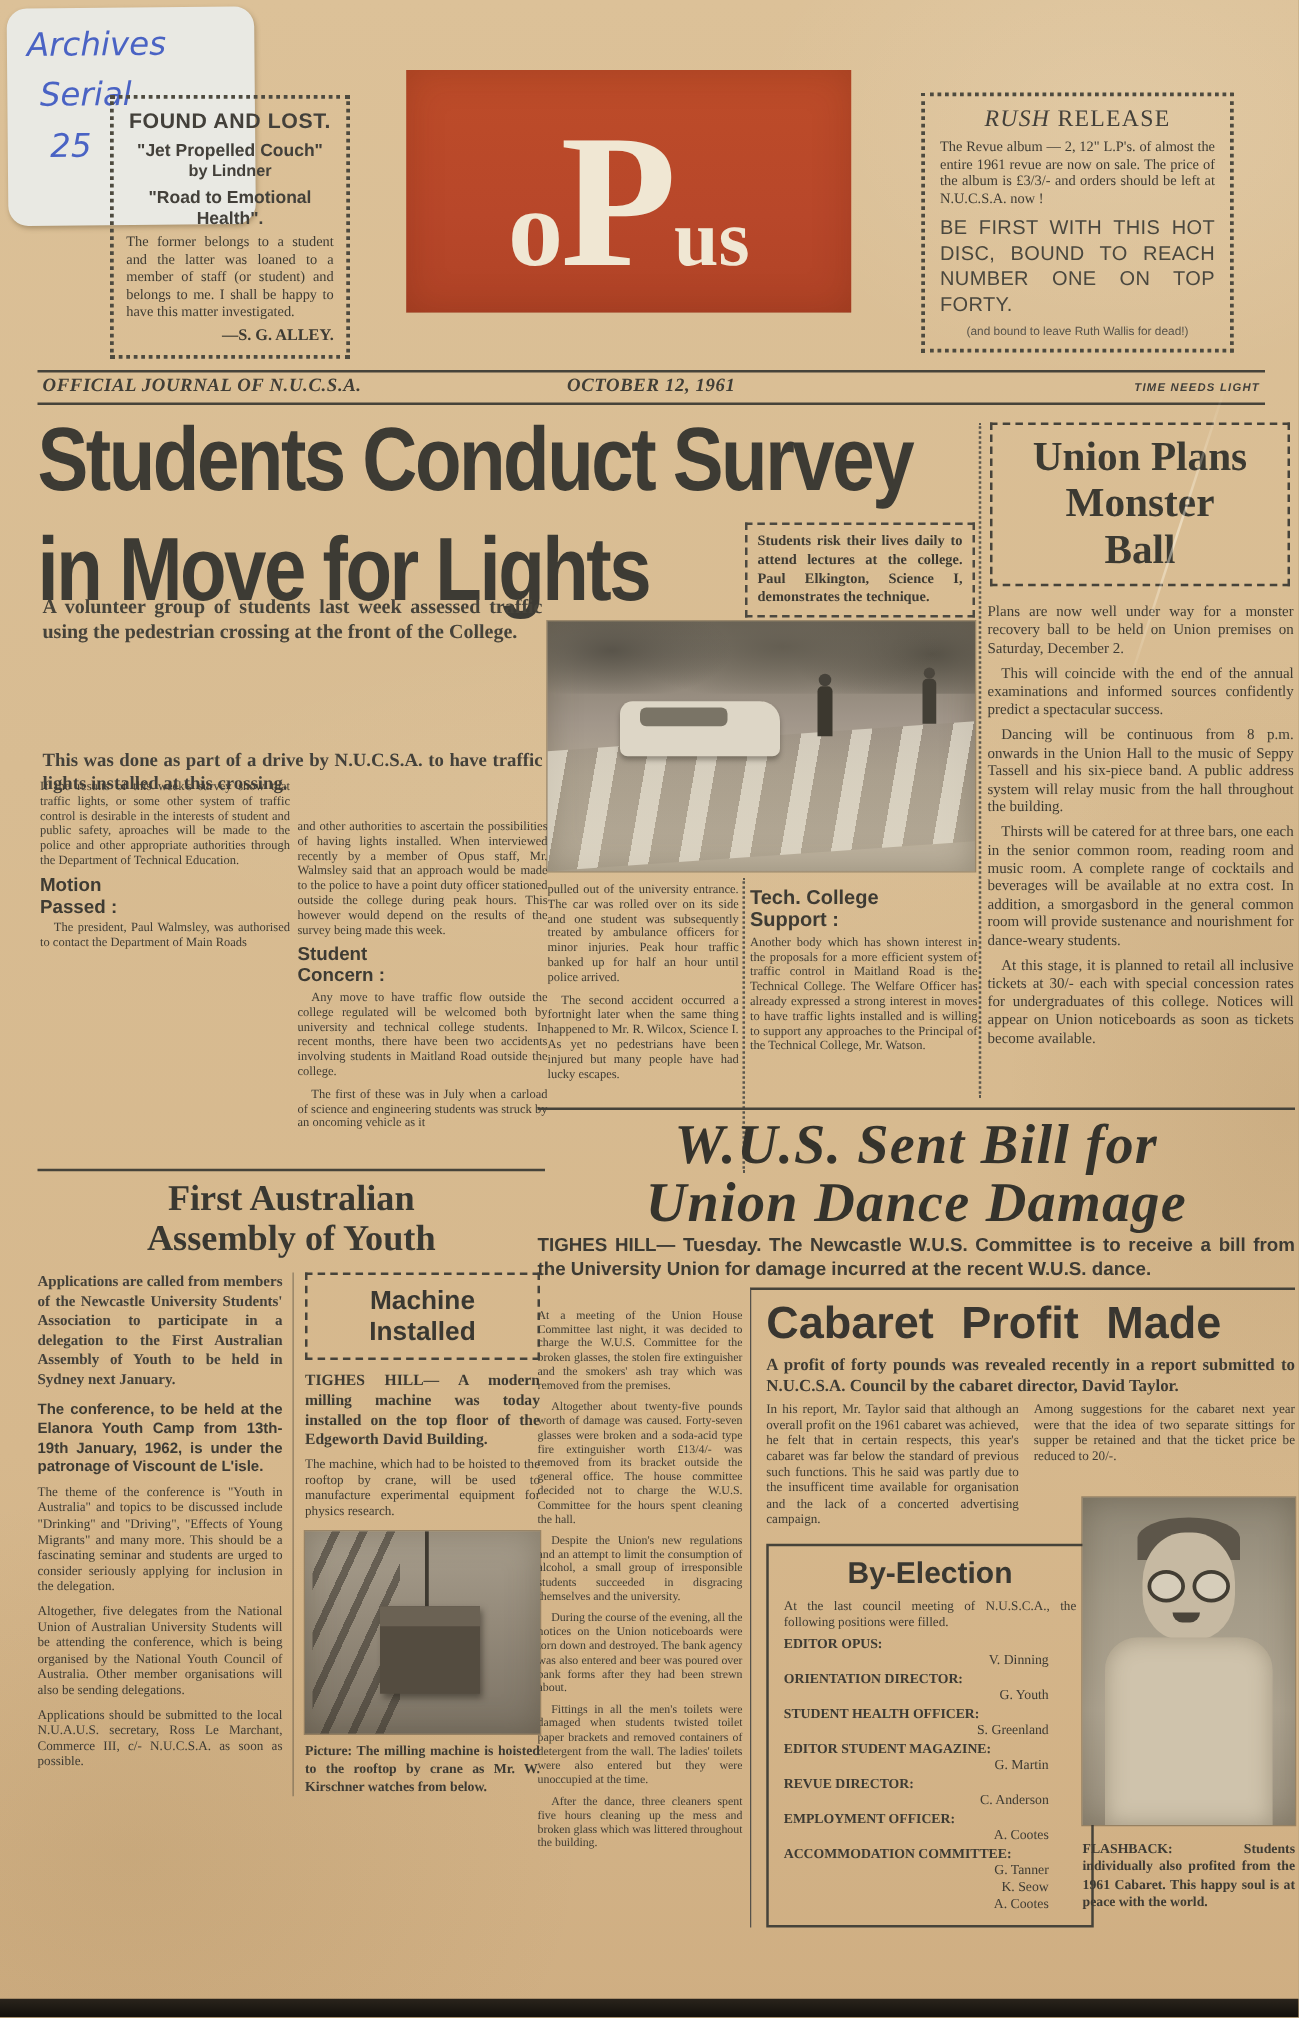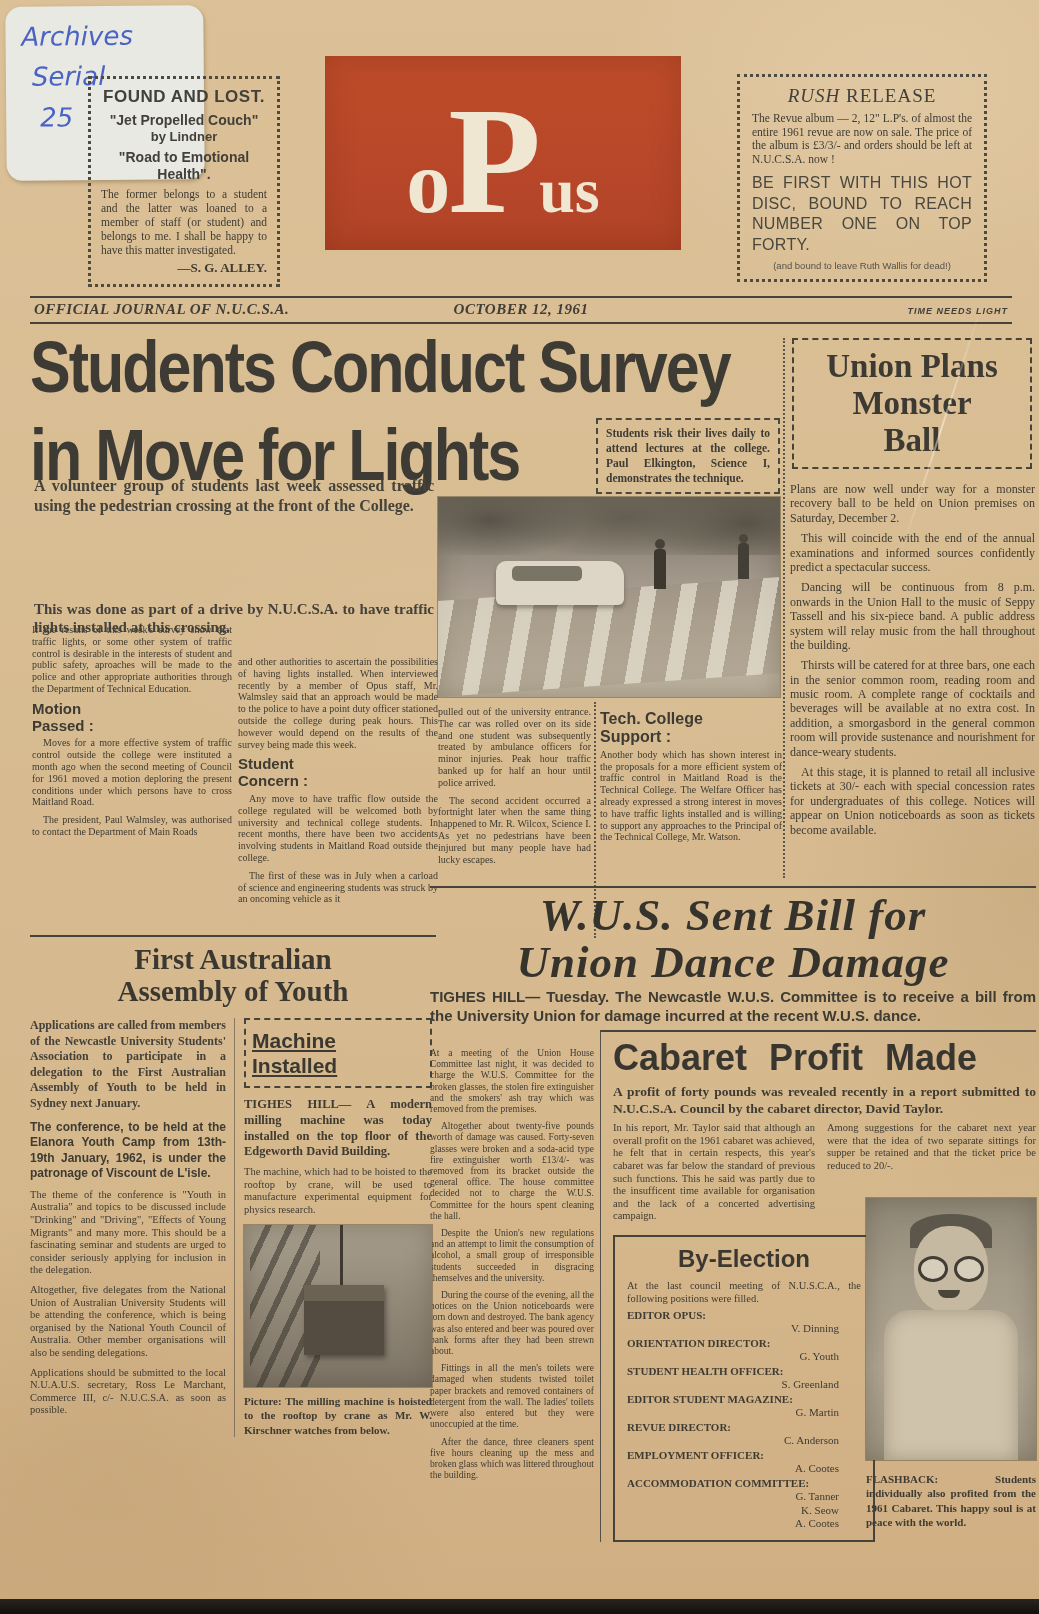--- a/index.html
+++ b/index.html
@@ -149,21 +149,21 @@
 
   
   .youth-wrap{left:30px;top:935px;width:406px;box-sizing:border-box;}
   .youth-head{border-top:2px solid #46433a;padding-top:6px;text-align:center;font-weight:bold;font-size:29px;line-height:1.12;color:#3a3831;}
   .youth-cols{display:flex;margin-top:10px;}
   .youth-left{width:204px;padding-right:8px;box-sizing:border-box;}
   .youth-lead{font-weight:bold;font-size:12px;line-height:1.3;text-align:justify;color:#44413a;}
   .youth-p2{font-family:"Liberation Sans",sans-serif;font-weight:bold;font-size:12px;line-height:1.3;text-align:justify;margin-top:8px;}
   .youth-body{font-size:10.5px;line-height:1.2;text-align:justify;margin-top:7px;}
   .youth-right{width:198px;border-left:1px solid rgba(75,70,60,.55);padding-left:9px;box-sizing:border-box;}
-  .machine-box{border:2px dashed #46433a;padding:8px 6px;text-decoration:underline;}
+  .machine-box{border:2px dashed #46433a;padding:8px 6px;text-align:center;}
   .machine-title{font-family:"Liberation Sans",sans-serif;font-weight:bold;font-size:21px;line-height:1.2;color:#3a3831;white-space:pre-line;}
   .machine-lead{font-weight:bold;font-size:12.5px;line-height:1.25;text-align:justify;margin-top:9px;}
   .machine-p2{font-size:10.5px;line-height:1.22;text-align:justify;margin-top:6px;}
   .machine-cap{font-weight:bold;font-size:11px;line-height:1.3;text-align:justify;margin-top:7px;}
 
   .vr-mid1{left:594px;top:702px;height:236px;}
   .vr-union{left:783px;top:338px;height:540px;}
 
   .bottom-strip{left:0;top:1599px;width:1039px;height:15px;background:linear-gradient(180deg,#2a241c,#120f0b);}
   .crease{left:940px;top:300px;width:2px;height:260px;background:linear-gradient(180deg,transparent,rgba(255,250,235,.5),transparent);transform:rotate(18deg);}
@@ -236,21 +236,20 @@
     <div class="pm-stripes"></div>
     <div class="pm-car"></div>
     <div class="pm-person"></div>
     <div class="pm-person2"></div>
   </div>
 
   <div class="abs col1 coltext">
     <p class="ni">If the results of this week's survey show that traffic lights, or some other system of traffic control is desirable in the interests of student and public safety, aproaches will be made to the police and other appropriate authorities through the Department of Technical Education.</p>
     <div class="subhead">Motion
 Passed :</div>
-    <p>Moves for a more effective system of traffic control outside the college were instituted a month ago when the second meeting of Council for 1961 moved a motion deploring the present conditions under which persons have to cross Maitland Road.</p>
     <p>The president, Paul Walmsley, was authorised to contact the Department of Main Roads</p>
   </div>
   <div class="abs col2 coltext">
     <p class="ni">and other authorities to ascertain the possibilities of having lights installed. When interviewed recently by a member of Opus staff, Mr. Walmsley said that an approach would be made to the police to have a point duty officer stationed outside the college during peak hours. This however would depend on the results of the survey being made this week.</p>
     <div class="subhead">Student
 Concern :</div>
     <p>Any move to have traffic flow outside the college regulated will be welcomed both by university and technical college students. In recent months, there have been two accidents involving students in Maitland Road outside the college.</p>
     <p>The first of these was in July when a carload of science and engineering students was struck by an oncoming vehicle as it</p>
   </div>
   <div class="abs col3 coltext">

